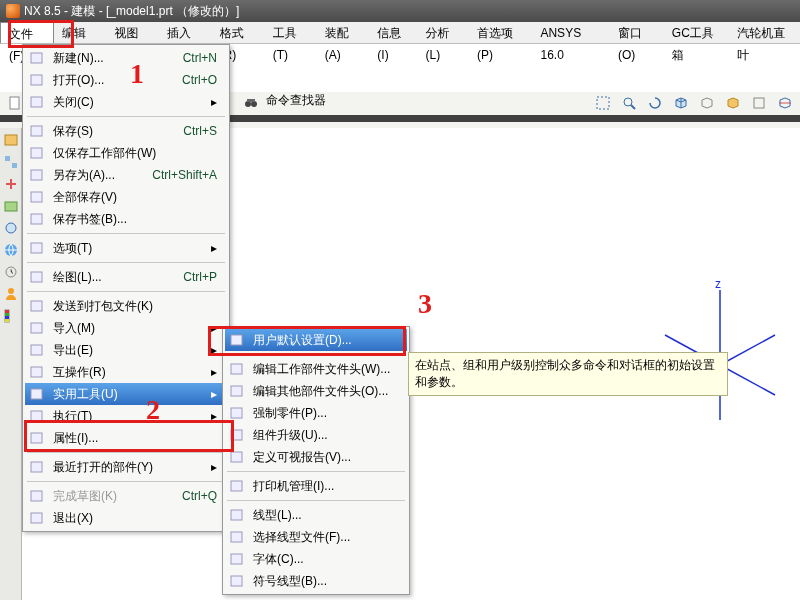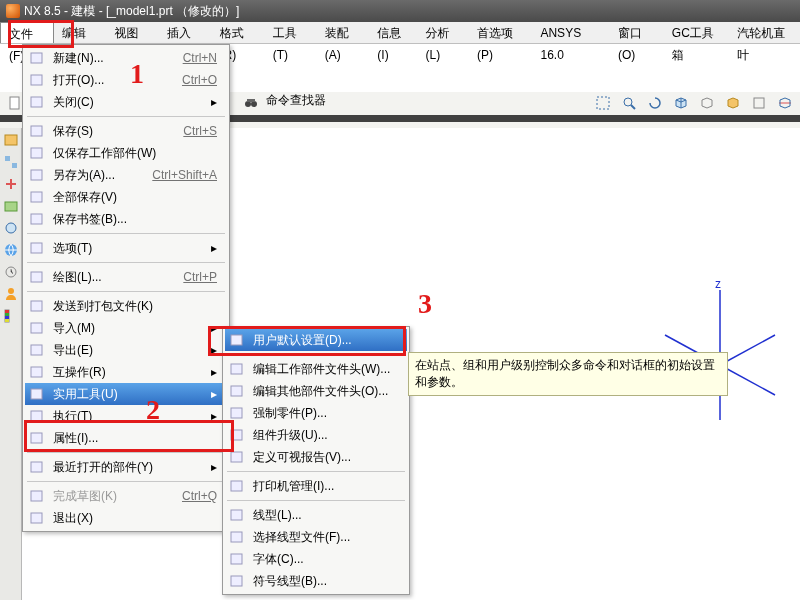--- a/index.html
+++ b/index.html
@@ -15,21 +15,21 @@
 .tb-btn svg { width:16px;height:16px;}
 .filterbar { background:#eef0f2; border-bottom:2px solid #a21caf; height:22px; line-height:22px; padding-left:4px;}
 .sidebar { position:absolute; left:0; top:128px; bottom:0; width:22px; background:#e9e9e6; border-right:1px solid #b8b8b8; display:flex; flex-direction:column; gap:6px; padding-top:4px; align-items:center;}
 .sidebar .sb { width:16px;height:16px;}
 .canvas { position:absolute; left:22px; top:128px; right:0; bottom:0; background:#ffffff;}
 
 .menu { position:absolute; background:#f7f7f5; border:1px solid #9a9a9a; box-shadow:2px 2px 4px rgba(0,0,0,.25); padding:2px; }
 .menu .row { display:flex; align-items:center; height:22px; padding:0 10px 0 28px; position:relative; white-space:nowrap; cursor:default;}
 .menu .row.sep { height:1px; background:#c8c8c8; margin:3px 2px; padding:0;}
 .menu .row .ic { position:absolute; left:4px; width:16px; height:16px; }
-.menu .row .sc { margin-left:auto; padding-left:24px; color:#737373;text-decoration:underline;}
+.menu .row .sc { margin-left:auto; padding-left:24px; color:#14532d;}
 .menu .row .arrow { margin-left:auto; padding-left:24px; }
 .menu .row.hover, .menu .row.sel { background:linear-gradient(#5aa3e8,#2f6fc4); color:#fff;}
 .menu .row.disabled { color:#9a9a9a;}
 #file-menu { left:22px; top:44px; width:208px;}
 #util-submenu { left:222px; top:326px; width:188px;}
 .red-box { position:absolute; border:3px solid #e21b1b; pointer-events:none;}
 .anno { position:absolute; color:#e21b1b; font-size:28px; font-weight:bold; font-family:"Times New Roman",serif;}
 .tooltip { position:absolute; background:#ffffe6; border:1px solid #b0b080; padding:4px 6px; font-size:12px; max-width:320px;}
 
 .axis { position:absolute; right:20px; bottom:180px; width:120px; height:140px;}

